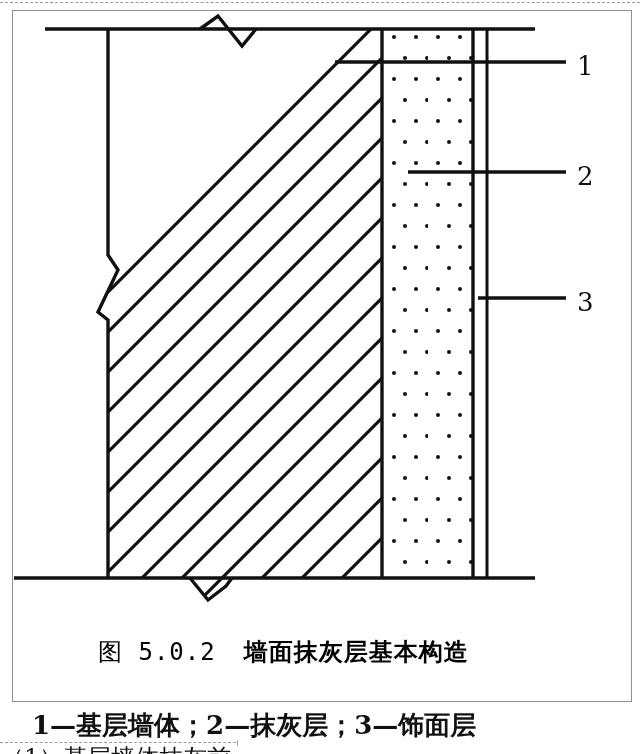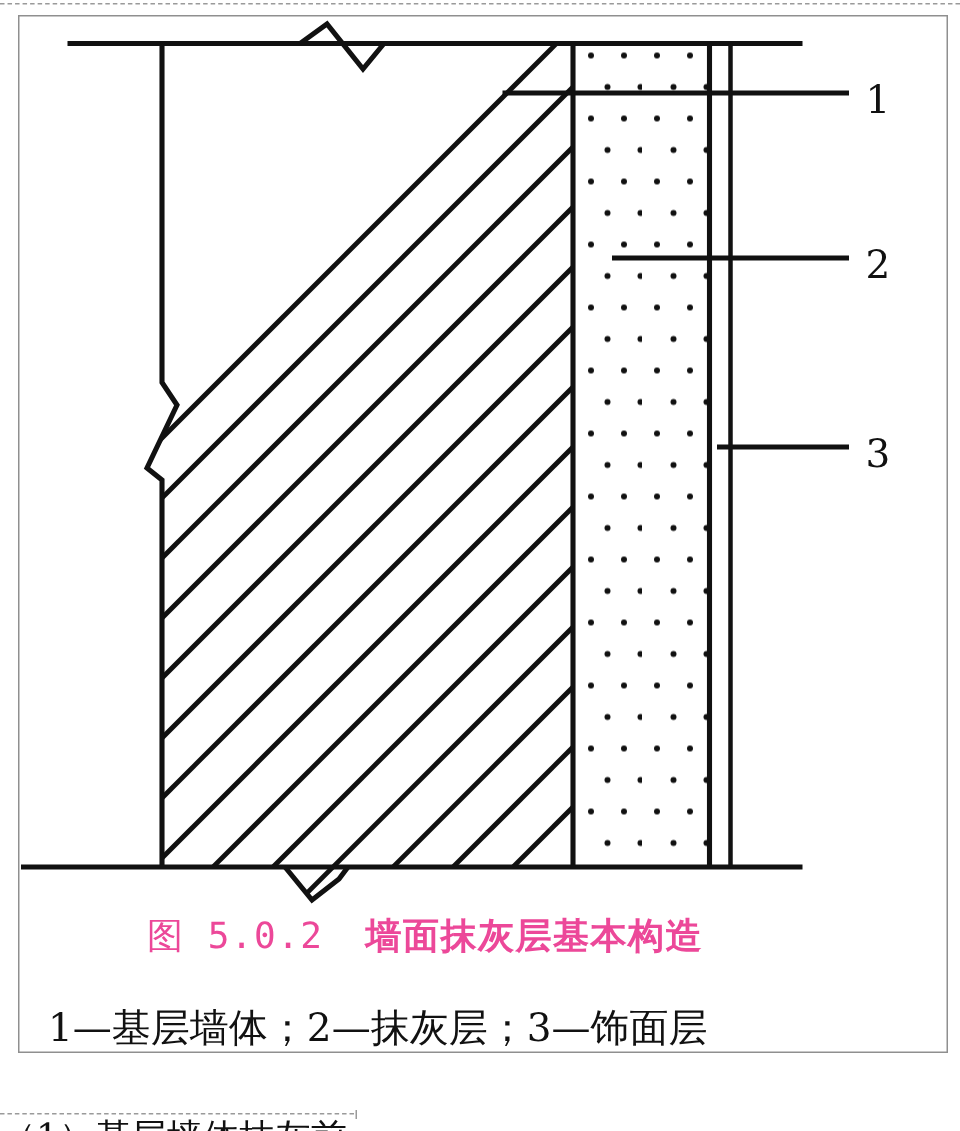--- a/index.html
+++ b/index.html
@@ -1,22 +1,22 @@
 <!DOCTYPE html>
 <html><head>
 <meta charset="utf-8">
 <style>
   html, body { margin: 0; padding: 0; background: #ffffff; }
   body { width: 640px; height: 754px; position: relative; overflow: hidden; font-family: "DejaVu Serif", serif; }
   .dash-top { position: absolute; left: 0; top: 2px; width: 640px; height: 0; border-top: 1px dashed #9a9a9a; }
   .frame { position: absolute; left: 12px; top: 10px; width: 620px; height: 692px; border: 1px solid #8f8f8f; box-sizing: border-box; background: #fff; }
   svg.fig { position: absolute; left: 0; top: 0; }
-  .caption-title { position: absolute; left: 0; top: 608px; width: 640px; text-align: left; padding-left: 98px; box-sizing: border-box; font-size: 24px; color: #ec4899; letter-spacing: 1px; font-weight: bold; white-space: nowrap; }
+  .caption-title { position: absolute; left: 0; top: 636px; width: 640px; text-align: left; padding-left: 98px; box-sizing: border-box; font-size: 24px; color: #000000; letter-spacing: 1px; font-weight: bold; white-space: nowrap; }
   .caption-title .num { font-family: "DejaVu Sans Mono", monospace; font-weight: normal; margin-right: 28px; }
-  .caption-legend { position: absolute; left: 32px; top: 668px; font-size: 26px; color: #111; font-weight: normal; white-space: nowrap; letter-spacing: 0px; }
+  .caption-legend { position: absolute; left: 32px; top: 708px; font-size: 26px; color: #111; font-weight: bold; white-space: nowrap; letter-spacing: 0px; }
   .dash-bottom { position: absolute; left: 0; top: 742px; width: 236px; height: 0; border-top: 1px dashed #9a9a9a; }
   .tick-bottom { position: absolute; left: 237px; top: 740px; width: 0; height: 6px; border-left: 1px solid #9a9a9a; }
   .cut-text { position: absolute; left: 0; top: 744px; font-size: 24px; color: #111; white-space: nowrap; height: 10px; overflow: hidden; line-height: 28px; }
   .lbl { font-family: "DejaVu Serif", serif; font-size: 26px; fill: #111; }
 </style>
 </head>
 <body>
 
 <div class="dash-top"></div>
 

